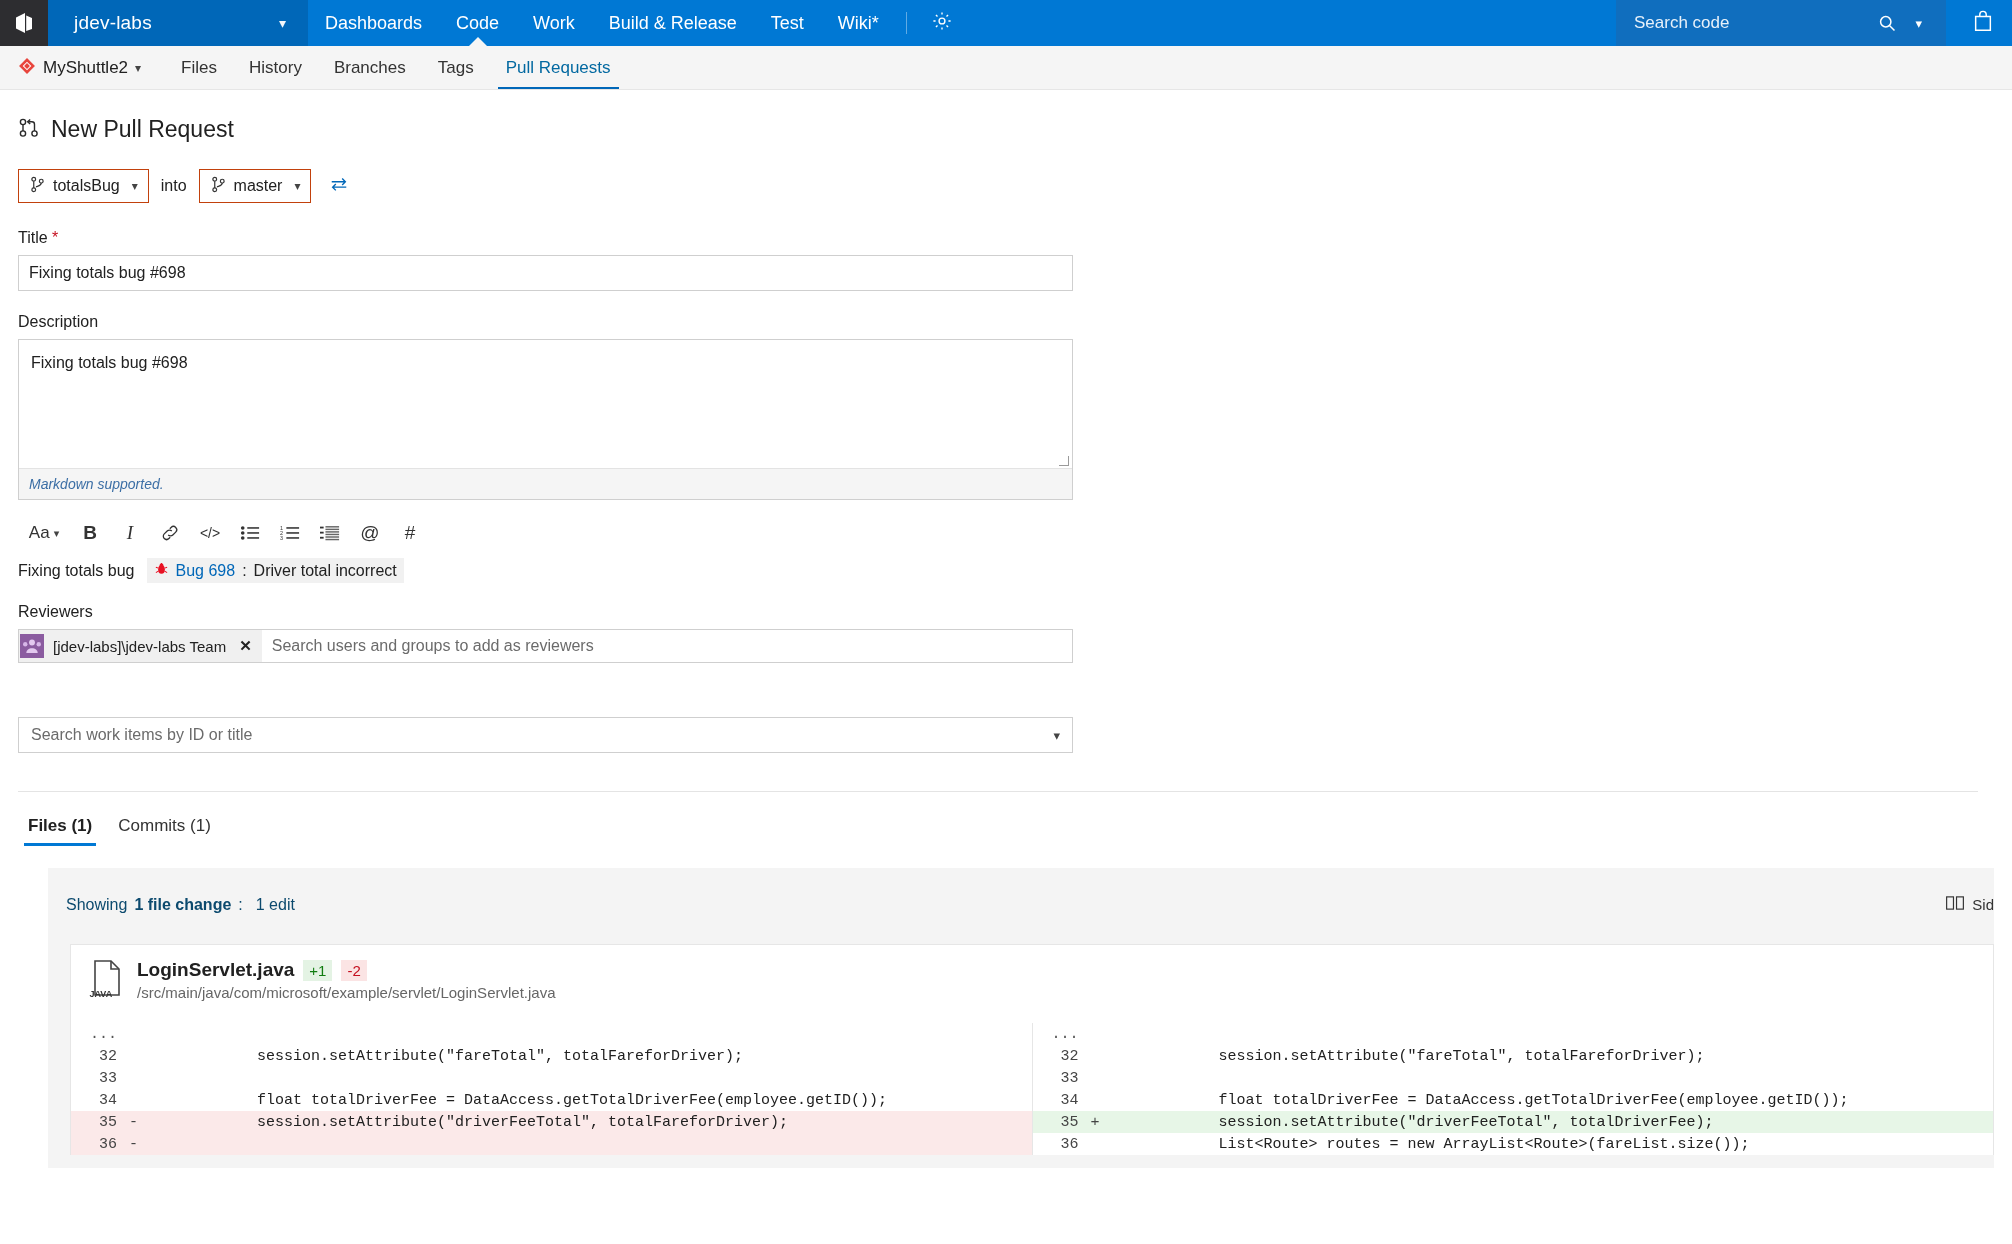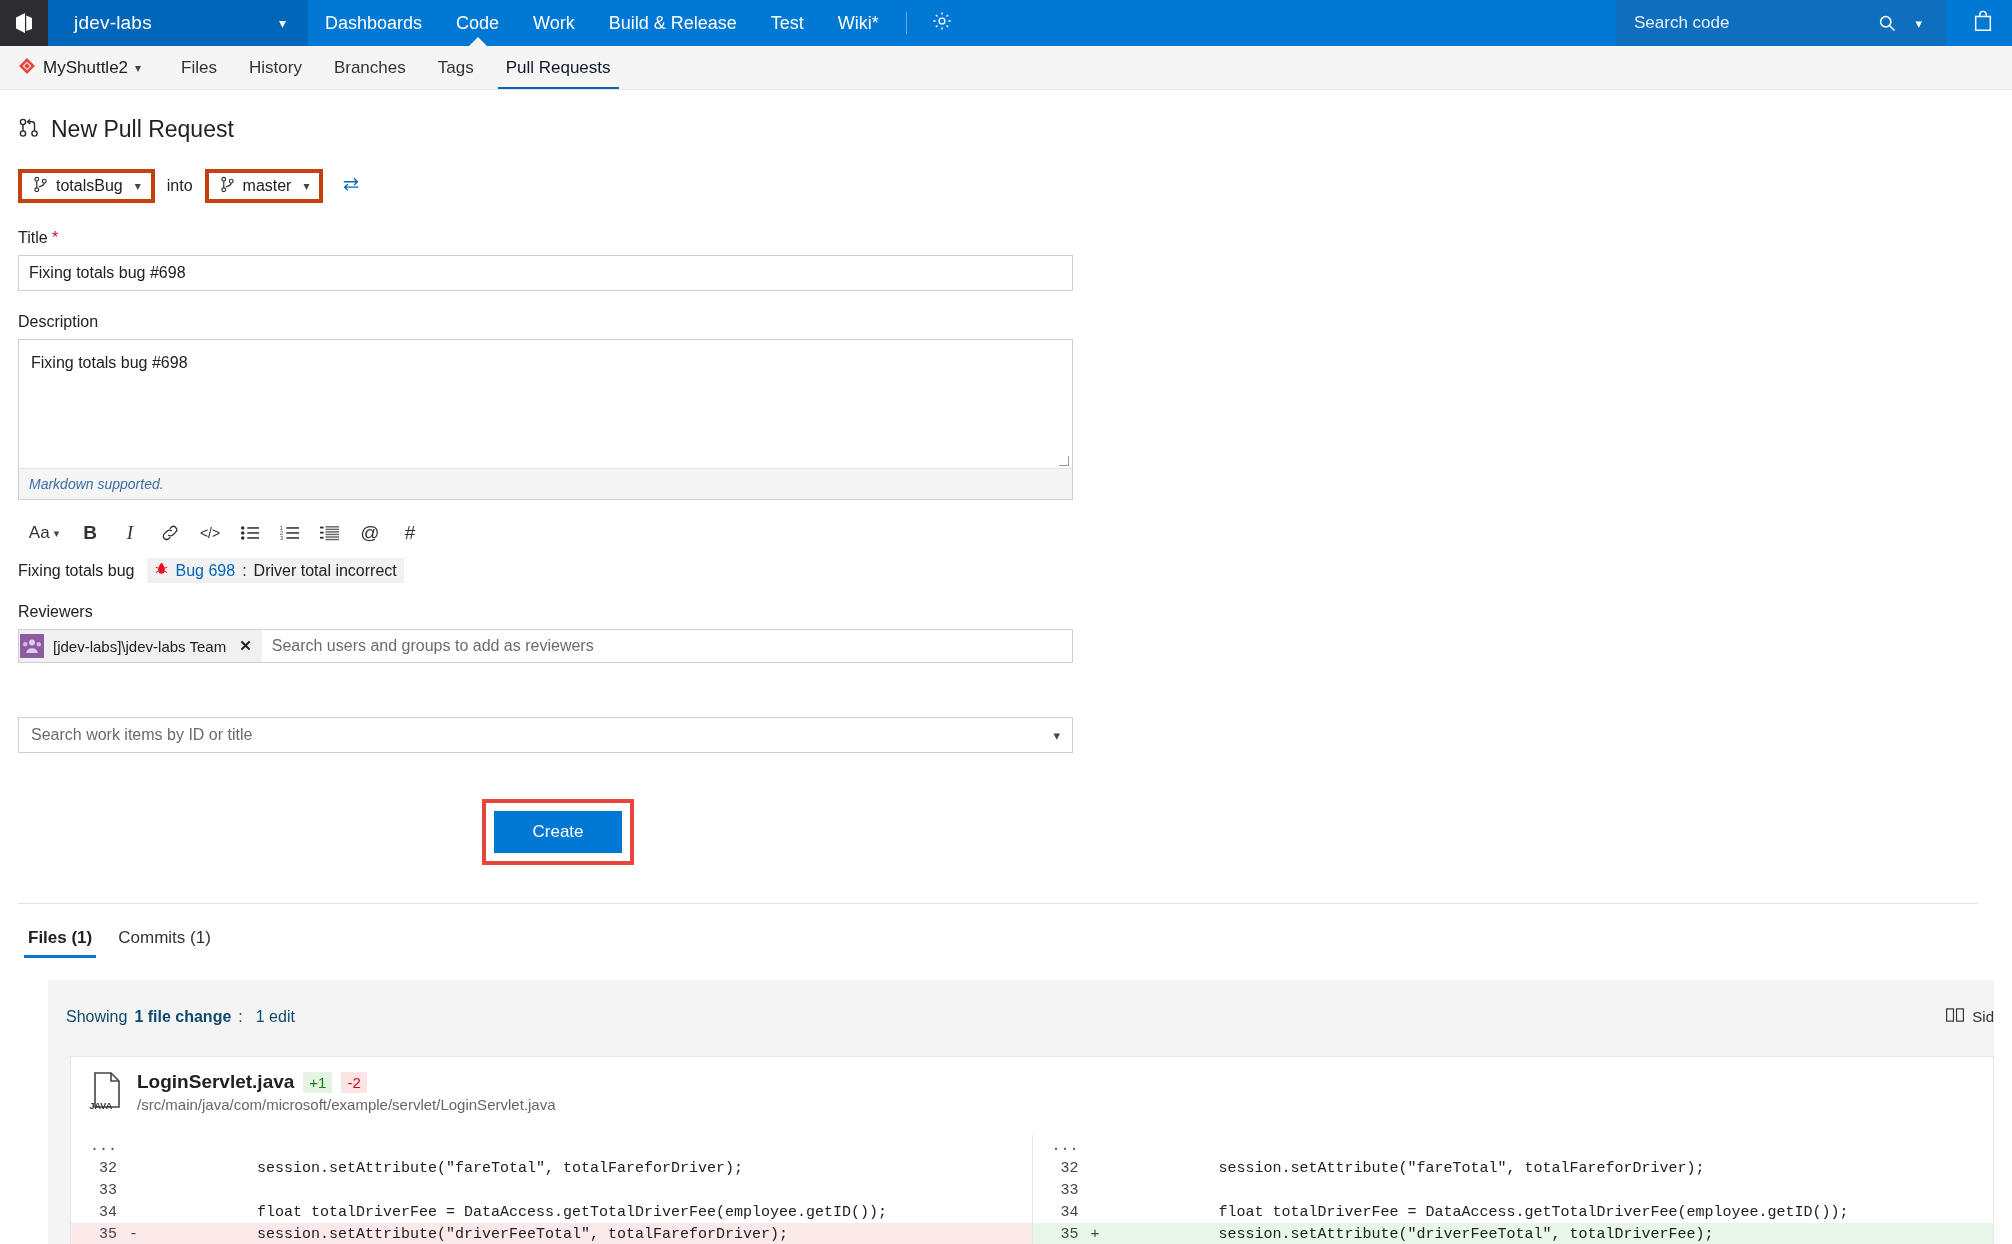--- a/index.html
+++ b/index.html
@@ -71,34 +71,34 @@
     display:flex; align-items:stretch;
     padding-left: 18px;
   }
   .repo-pick { display:flex; align-items:center; gap:7px; padding-right:24px; }
   .repo-name { font-size:17px; color:#212121; }
   .repo-chev { font-size:12px; color:#444; }
   .subnav-item {
     display:flex; align-items:center; padding: 0 16px;
     font-size:17px; color:#333; position:relative;
   }
-  .subnav-item.sel { color:#0f172a; }
+  .subnav-item.sel { color:#0369a1; }
   .subnav-item.sel::after {
     content:""; position:absolute; left:8px; right:8px; bottom:0;
     height:2px; background:#0067b8;
   }
 
   
   .page { padding: 26px 0 0 18px; }
   .page-title-row { display:flex; align-items:center; gap:11px; margin-bottom: 26px;}
   .page-title { font-size:23px; color:#212121; font-weight:400; }
 
   .branch-row { display:flex; align-items:center; gap:12px; margin-bottom: 26px; }
   .branch-btn {
-    height:34px; border:4px solid #c2410c; background:#fff;
+    height:34px; border:1px solid #c2410c; background:#fff;
     display:flex; align-items:center; gap:8px;
     padding: 0 10px 0 11px; font-size:16px; color:#212121;
   }
   .branch-btn .bchev { font-size:12px; color:#444; margin-left:4px; }
   .into-word { font-size:16px; color:#212121; }
   .swap-btn { padding: 0 6px; display:flex; align-items:center; }
 
   .field-label { font-size:16px; color:#212121; margin-bottom:8px; display:block; }
   .req-star { color:#c50f1f; }
 
@@ -466,25 +466,20 @@
     <div class="rev-ph">Search users and groups to add as reviewers</div>
   </div>
 
   <div class="block-gap"></div>
 
   <div class="wi-input-wrap">
     <span class="wi-ph">Search work items by ID or title</span>
     <span class="wi-chev">▾</span>
   </div>
 
-  <div class="create-zone">
-    <div class="create-highlight">
-      <button class="create-btn">Create</button>
-    </div>
-  </div>
 
   <div class="hr-line"></div>
 </div>
 
 <div class="fc-tabs">
   <div class="fc-tab sel">Files (1)</div>
   <div class="fc-tab">Commits (1)</div>
 </div>
 
 <div class="diff-panel">

